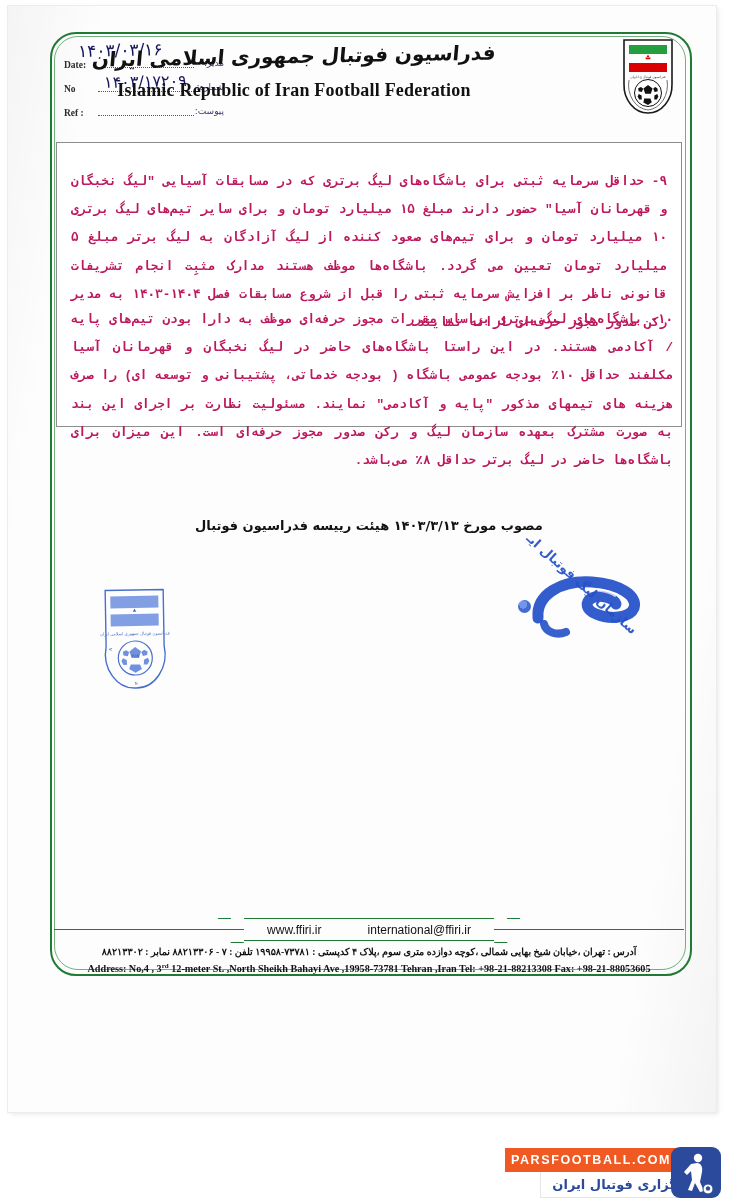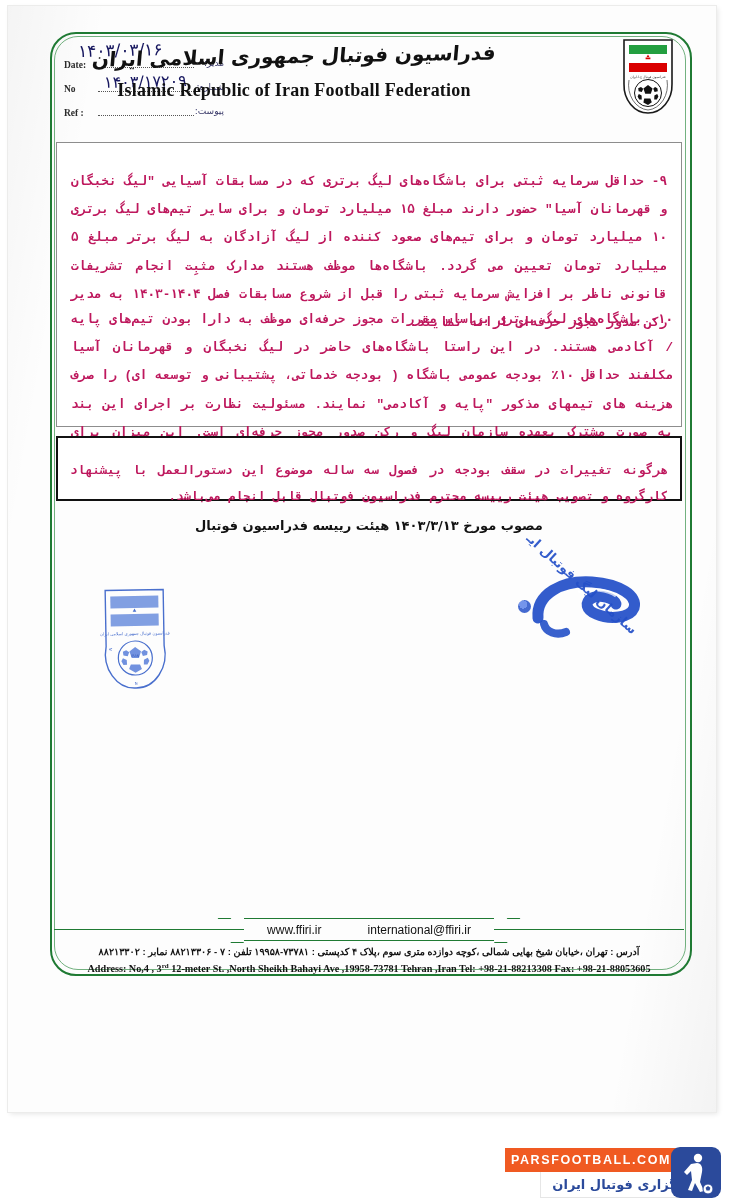--- a/index.html
+++ b/index.html
@@ -115,21 +115,21 @@
   }
   #sep-hex:before{left:-13px;transform:skewX(28deg);transform-origin:bottom left;}
   #sep-hex:after{right:-13px;transform:skewX(-28deg);transform-origin:bottom right;}
   #weblinks{
     position:absolute;left:190px;width:250px;top:0;height:23px;
     display:flex;align-items:center;justify-content:space-around;direction:ltr;
     font-family:"Liberation Sans",sans-serif;font-size:12px;color:#111;font-weight:400;
   }
   #addr{position:absolute;left:46px;top:940px;width:630px;text-align:center;}
   #addr-fa{
-    direction:rtl;font-family:Liberation Sans, sans-serif;font-size:9.6px;color:#121212;
+    direction:rtl;font-family:Liberation Serif, serif;font-size:9.6px;color:#121212;
     font-weight:700;letter-spacing:0;
   }
   #addr-en{
     margin-top:5px;direction:ltr;font-family:"Liberation Serif",serif;
     font-size:10.2px;color:#121212;font-weight:600;
   }
   #addr-en sup{font-size:7px;}
 
   
   #watermark{position:absolute;left:505px;top:1148px;width:216px;height:50px;}
@@ -209,23 +209,20 @@
         <path id="arcL" d="M9 44 A21 25 0 0 0 28 74" fill="none"></path>
       </svg>
     </div>
   </div>
 
   <div id="box-main">
     <p class="para" id="p9">۹- حداقل سرمایه ثبتی برای باشگاه‌های لیگ برتری که در مسابقات آسیایی "لیگ نخبگان و قهرمانان آسیا" حضور دارند مبلغ ۱۵ میلیارد تومان و برای سایر تیم‌های لیگ برتری ۱۰ میلیارد تومان و برای تیم‌های صعود کننده از لیگ آزادگان به لیگ برتر مبلغ ۵ میلیارد تومان تعیین می گردد. باشگاه‌ها موظف هستند مدارک مثبِت انجام تشریفات قانونی ناظر بر افزایش سرمایه ثبتی را قبل از شروع مسابقات فصل ۱۴۰۴-۱۴۰۳ به مدیر رکن صدور مجوز حرفه‌ای ارائه نمایند.</p>
     <p class="para" id="p10">۱۰- باشگاه‌های لیگ برتری براساس مقررات مجوز حرفه‌ای موظف به دارا بودن تیم‌های پایه / آکادمی هستند. در این راستا باشگاه‌های حاضر در لیگ نخبگان و قهرمانان آسیا مکلفند حداقل ۱۰٪ بودجه عمومی باشگاه ( بودجه خدماتی، پشتیبانی و توسعه ای) را صرف هزینه های تیمهای مذکور "پایه و آکادمی" نمایند. مسئولیت نظارت بر اجرای این بند به صورت مشترک بعهده سازمان لیگ و رکن صدور مجوز حرفه‌ای است. این میزان برای باشگاه‌ها حاضر در لیگ برتر حداقل ۸٪ می‌باشد.</p>
   </div>
 
-  <div id="box-note">
-    <p class="para" id="pnote">هرگونه تغییرات در سقف بودجه در فصول سه ساله موضوع این دستورالعمل با پیشنهاد کارگروه و تصویب هیئت رییسه محترم فدراسیون فوتبال قابل انجام می‌باشد.</p>
-  </div>
 
   <div id="approval">مصوب مورخ ۱۴۰۳/۳/۱۳ هیئت رییسه فدراسیون فوتبال</div>
 
   <div id="stamp-ffiri">
     <svg viewBox="0 0 74 110" width="74" height="110">
       <g stroke="#3a63c9" fill="none" stroke-width="1.4">
         <path d="M8 6 H66 V62 A29 34 0 0 1 37 104 A29 34 0 0 1 8 62 Z"></path>
       </g>
       <rect x="13" y="12" width="48" height="12" fill="#4a74d6" opacity=".75"></rect>
       <rect x="13" y="30" width="48" height="12" fill="#4a74d6" opacity=".75"></rect>

